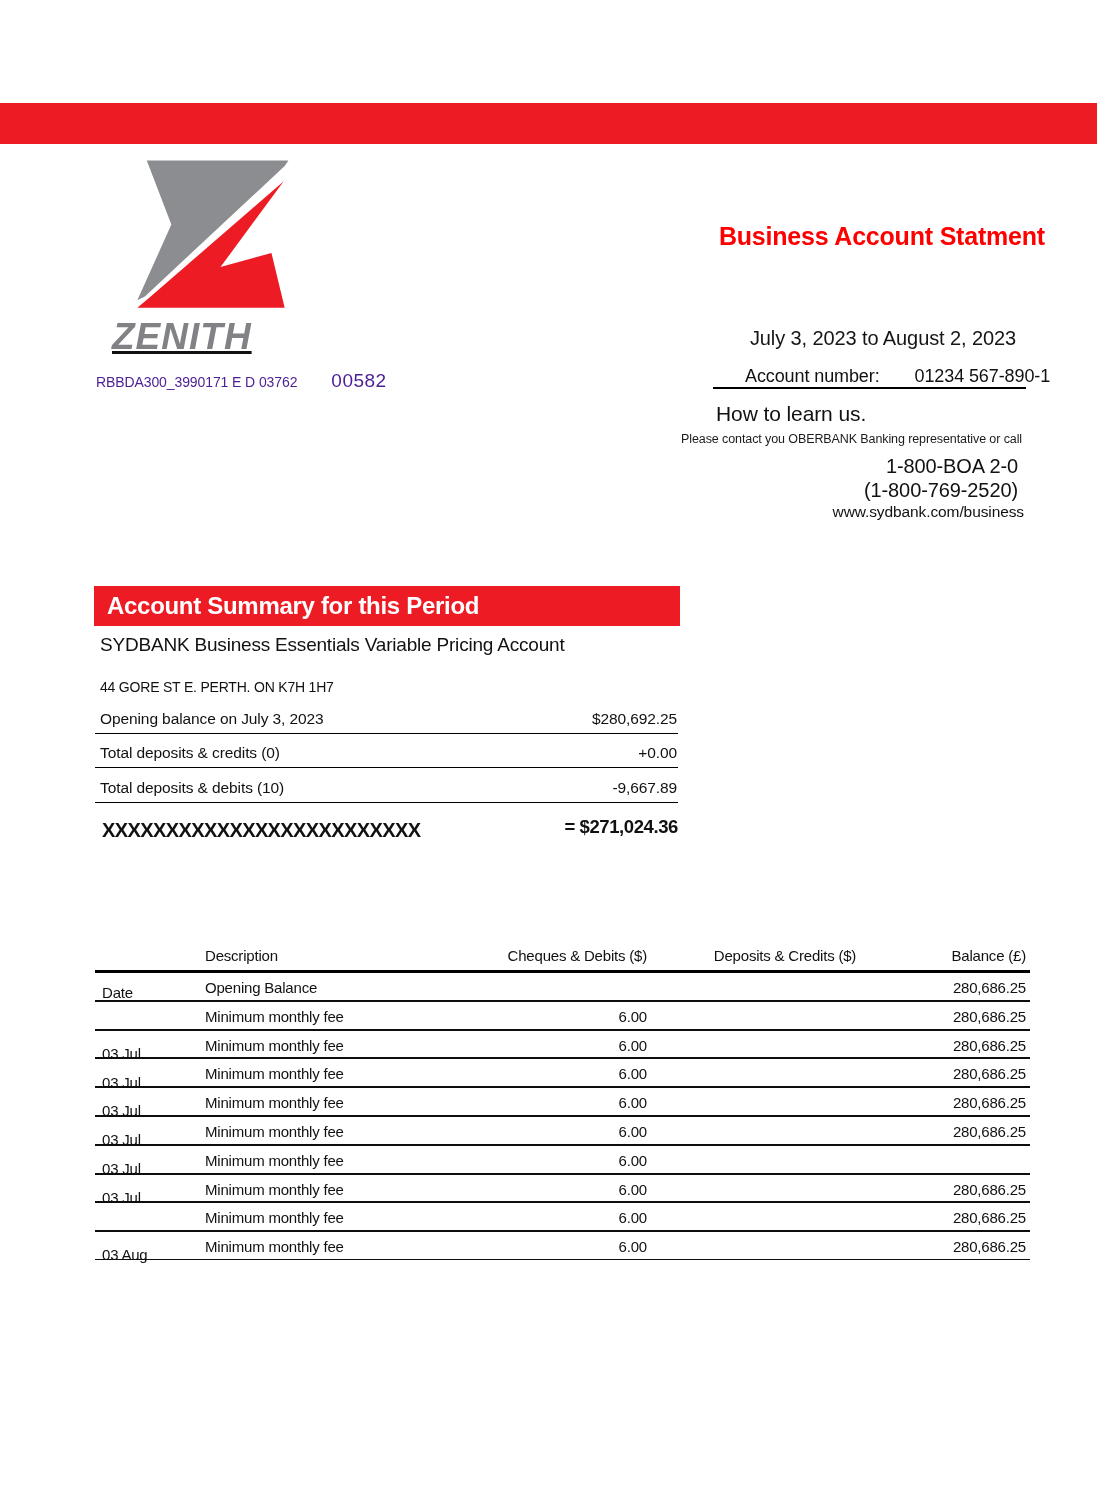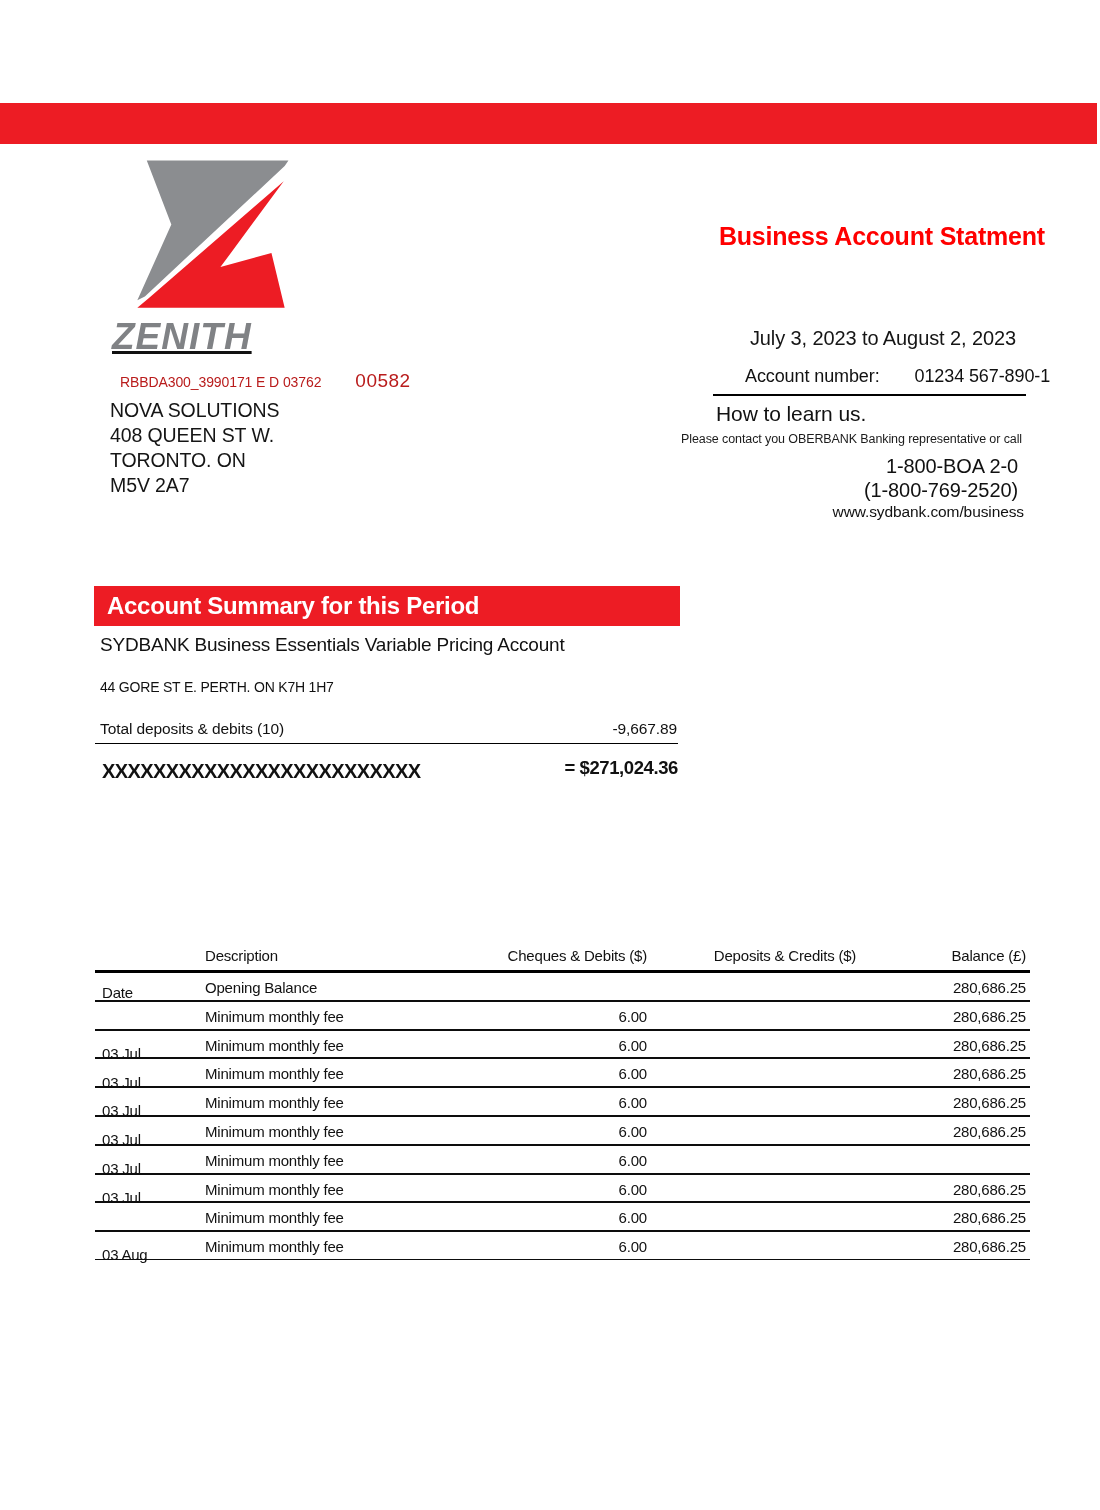--- a/index.html
+++ b/index.html
@@ -20,30 +20,30 @@
 
   
   .logo{left:112px;top:158px;width:190px;text-decoration:underline;}
   .logo svg{display:block;margin-left:14px;}
   .wordmark{
     margin-top:4px;font-size:37px;font-weight:bold;font-style:italic;
     color:#808285;letter-spacing:1px;
   }
 
   
-  .refline{left:120px;top:370px;font-size:14px;color:#b91c1c;white-space:nowrap;}
+  .refline{left:96px;top:370px;font-size:14px;color:#4c1d95;white-space:nowrap;}
   .refline .docnum{font-size:19px;margin-left:34px;letter-spacing:0.5px;}
   .recipient{left:110px;top:398px;font-size:19.5px;line-height:25px;color:#151515;}
 
   
   .title{top:222px;right:55px;font-size:25px;font-weight:bold;color:#ff0000;letter-spacing:-0.2px;}
   .period{top:327px;right:84px;font-size:20px;color:#151515;}
   .acctrow{
     top:366px;left:713px;width:313px;
-    border-bottom:2px solid #000;padding-bottom:7px;
+    border-bottom:2px solid #000;padding-bottom:0;
     font-size:18px;white-space:nowrap;
   }
   .acctrow .acctlabel{margin-left:32px;}
   .acctrow .acctval{margin-left:30px;}
   .howto{left:716px;top:402px;font-size:21px;}
   .contactnote{top:432px;right:78px;font-size:12.5px;color:#1b1b1b;}
   .phone1{top:455px;right:82px;font-size:20px;}
   .phone2{top:479px;right:82px;font-size:20px;}
   .website{top:503px;right:76px;font-size:15.5px;}
 
@@ -97,26 +97,20 @@
       <polygon points="22,2 172,2 168,8 20,146 12,150 48,70" fill="#8b8d90"></polygon>
       <polygon points="167,24 24,148 12,158 168,158 154,100 100,115" fill="#ed1c24"></polygon>
     </svg>
     <div class="wordmark">ZENITH</div>
   </div>
 
   <div class="abs refline">
     <span>RBBDA300_3990171 E D 03762</span><span class="docnum">00582</span>
   </div>
 
-  <div class="abs recipient">
-    <div>NOVA SOLUTIONS</div>
-    <div>408 QUEEN ST W.</div>
-    <div>TORONTO. ON</div>
-    <div>M5V 2A7</div>
-  </div>
 
   <div class="abs title">Business Account Statment</div>
   <div class="abs period">July 3, 2023 to August 2, 2023</div>
 
   <div class="abs acctrow">
     <span class="acctlabel">Account number:</span>
     <span class="acctval">01234 567-890-1</span>
   </div>
 
   <div class="abs howto">How to learn us.</div>
@@ -125,20 +119,28 @@
   <div class="abs phone2">(1-800-769-2520)</div>
   <div class="abs website">www.sydbank.com/business</div>
 
   <div class="abs product">SYDBANK Business Essentials  Variable Pricing Account</div>
   <div class="abs sumbar">
     <span>Account Summary for this Period</span>
   </div>
   <div class="abs branch">44 GORE ST E. PERTH. ON K7H 1H7</div>
 
   <div class="abs sumtable">
+    <div class="srow s1">
+      <span class="slabel">Opening balance on July 3, 2023</span>
+      <span class="svalue">$280,692.25</span>
+    </div>
+    <div class="srow s2">
+      <span class="slabel">Total deposits &amp; credits (0)</span>
+      <span class="svalue">+0.00</span>
+    </div>
     <div class="srow s3">
       <span class="slabel">Total deposits &amp; debits (10)</span>
       <span class="svalue">-9,667.89</span>
     </div>
     <div class="smask">
       <span class="xmask">XXXXXXXXXXXXXXXXXXXXXXXXX</span>
       <span class="closing">= $271,024.36</span>
     </div>
   </div>
 

